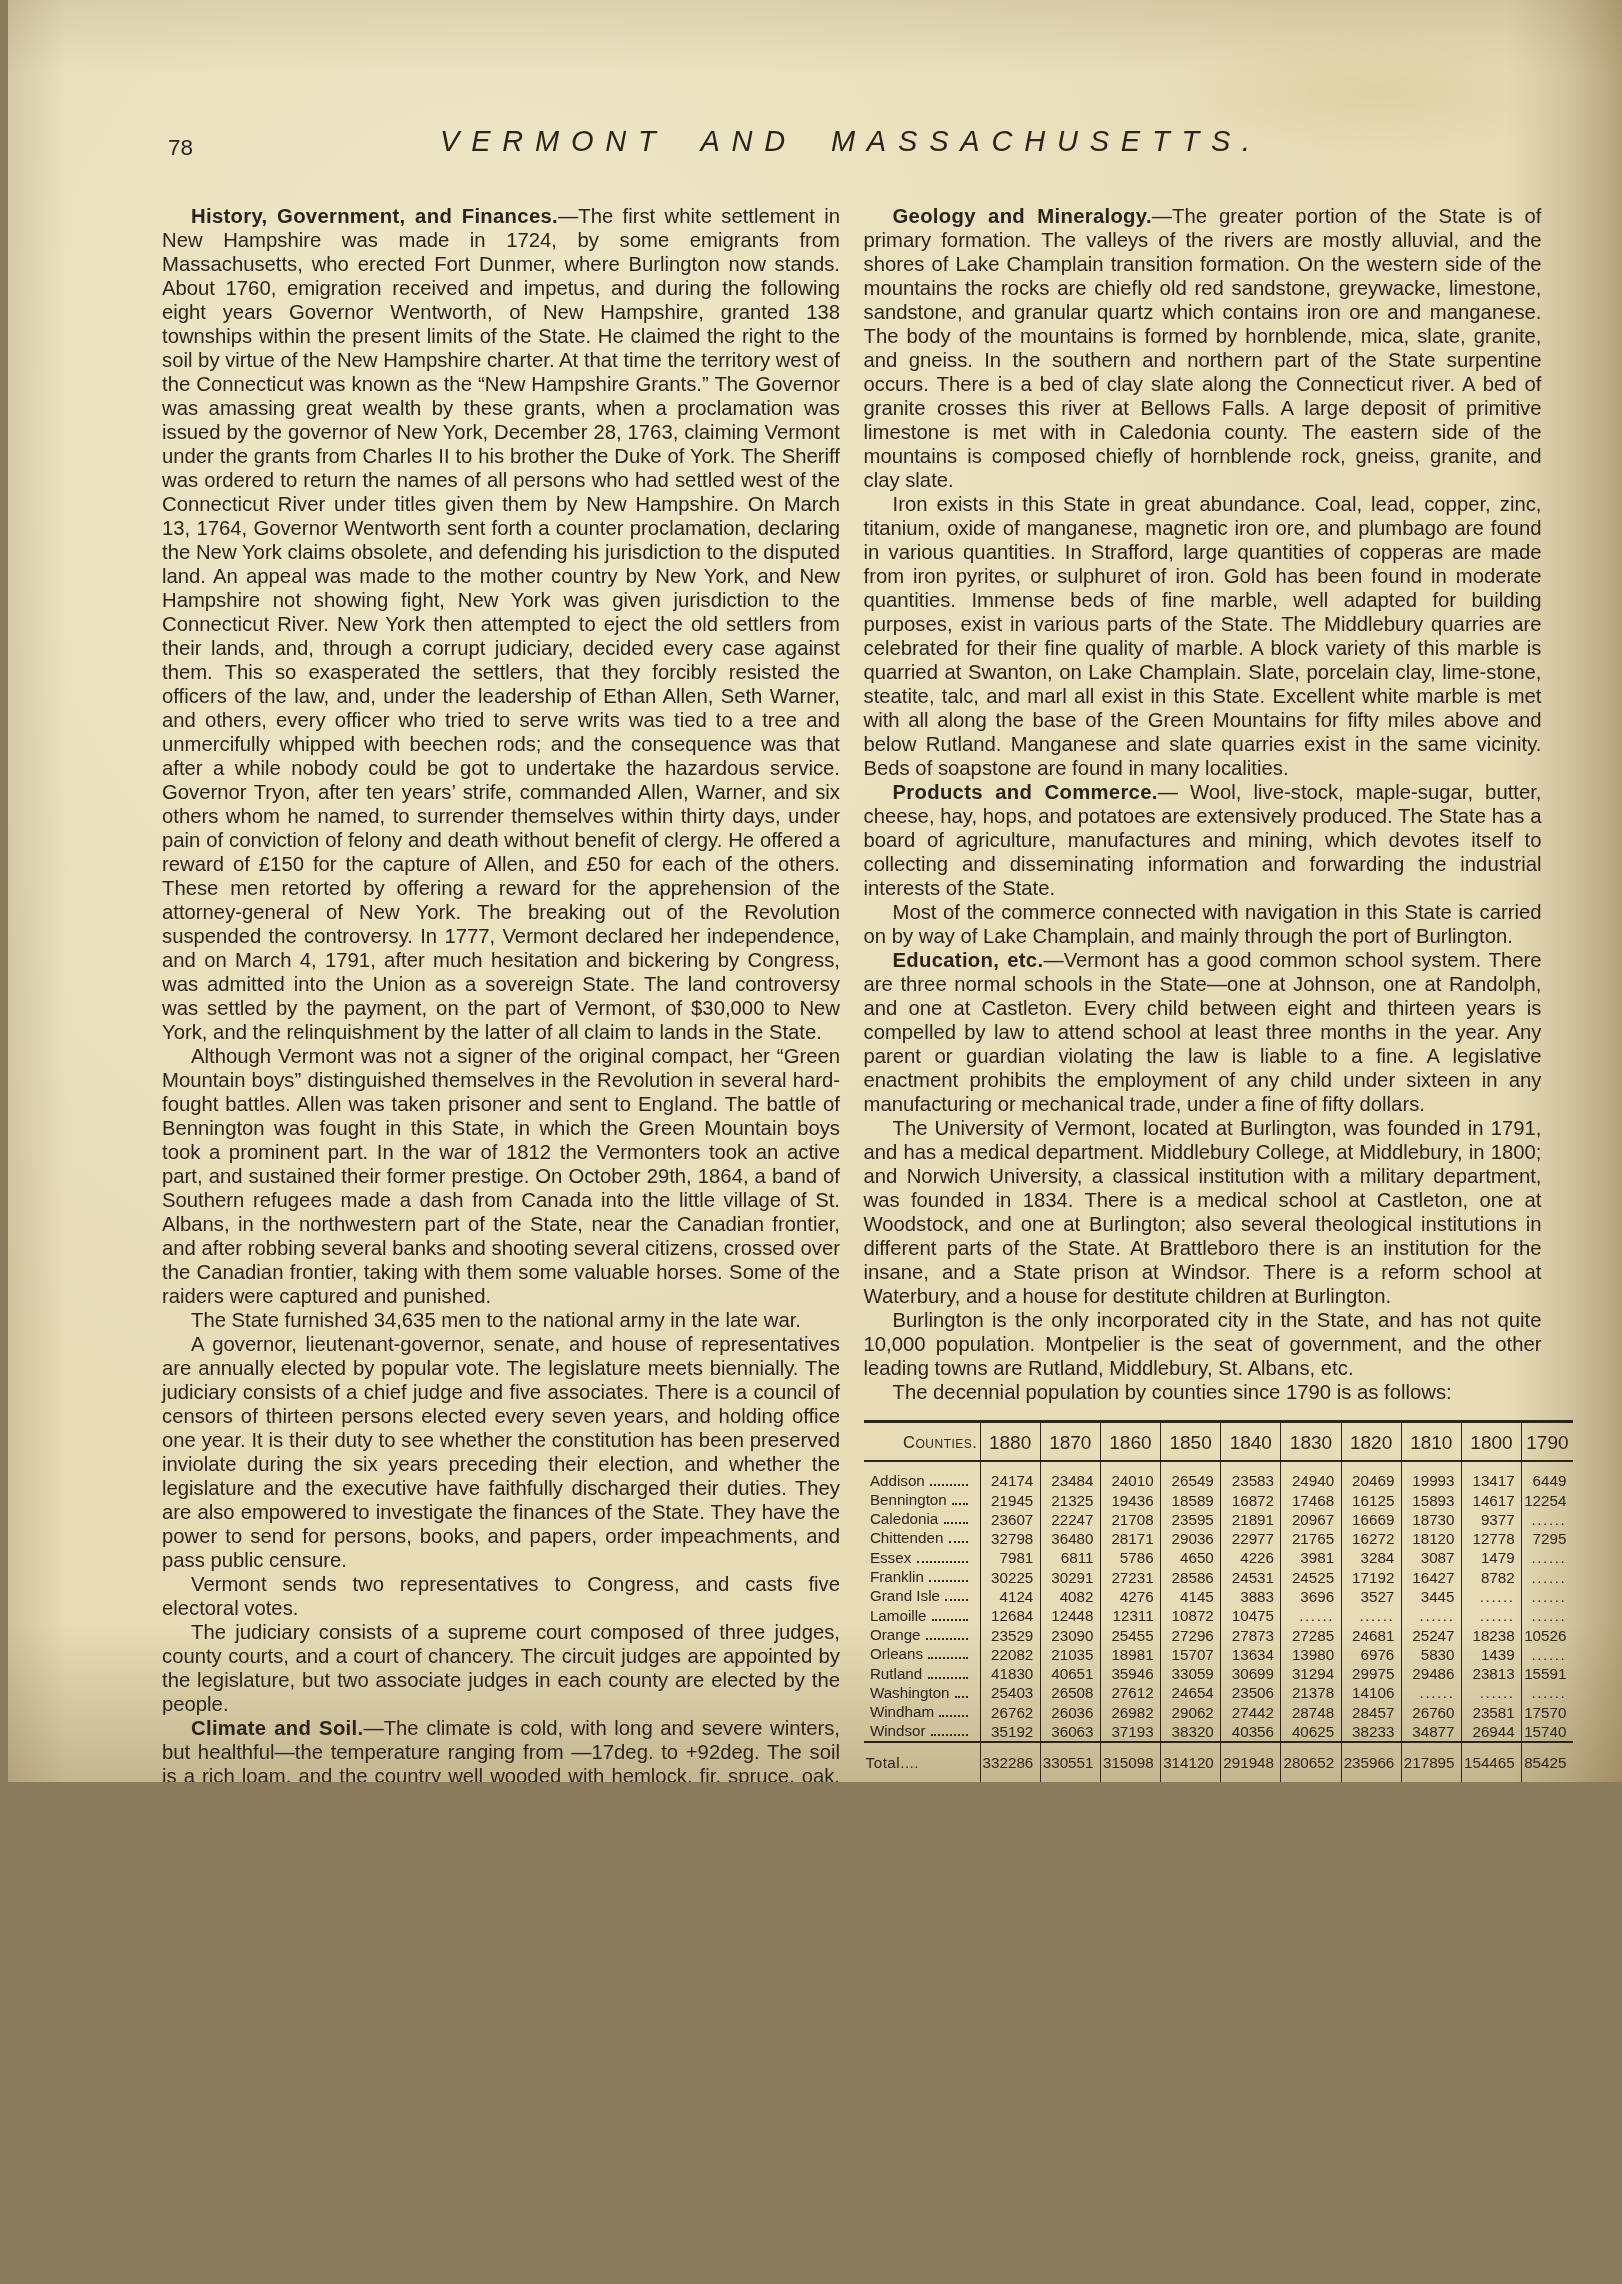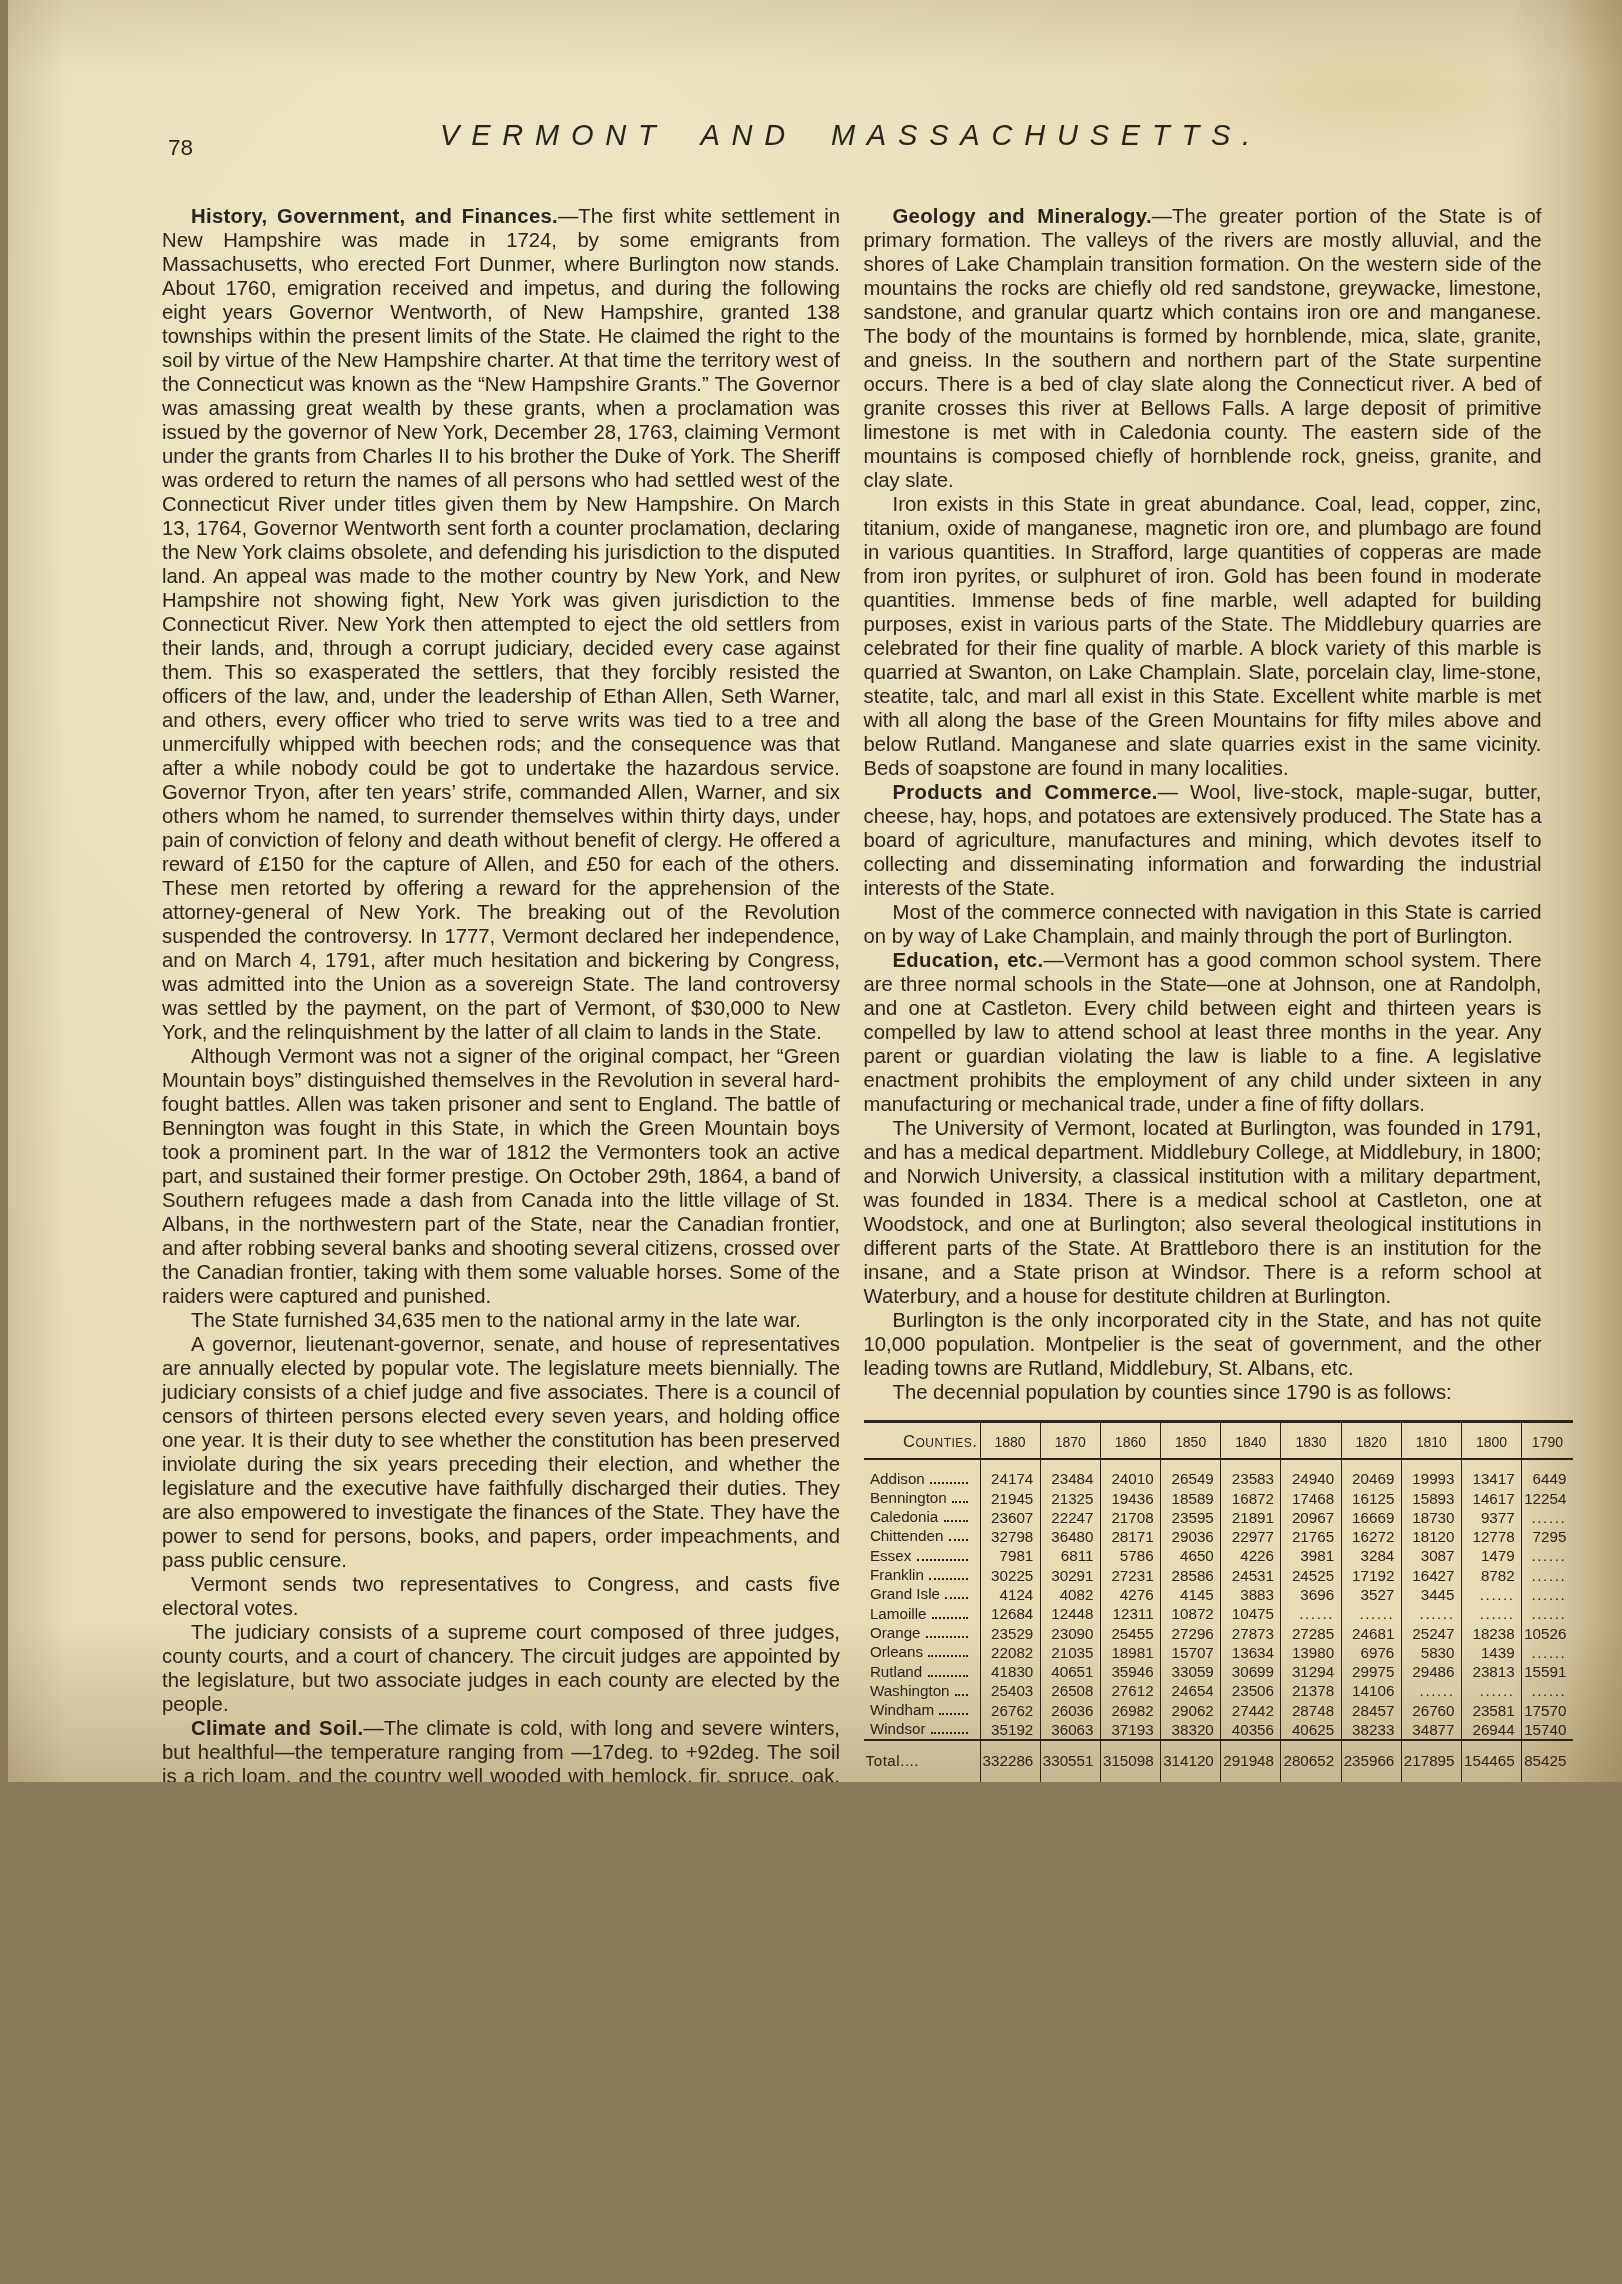--- a/index.html
+++ b/index.html
@@ -9,30 +9,30 @@
       radial-gradient(ellipse at 30% 25%, rgba(255,252,235,0.35), rgba(255,252,235,0) 55%),
       linear-gradient(to right, rgba(95,75,40,0.18) 0px, rgba(95,75,40,0) 59px),
       linear-gradient(to left, rgba(120,95,50,0.50) 0px, rgba(120,95,50,0.18) 64px, rgba(120,95,50,0) 123px),
       linear-gradient(to top, rgba(115,92,50,0.30) 0px, rgba(115,92,50,0) 160px),
       linear-gradient(to bottom, rgba(110,88,48,0.16) 0px, rgba(110,88,48,0) 75px),
       #e7dcb6; margin-left: 8px;}
   .stain{position:absolute;right:48px;top:32px;width:406px;height:118px;border-radius:50%;
     background:radial-gradient(ellipse, rgba(214,200,150,0.55), rgba(214,200,150,0) 70%);
     filter:blur(3.2px);}
   .pageno{position:absolute;left:160px;top:135px;font-size:22.5px;}
-  .running-title{position:absolute;left:152px;top:119px;width:1382px;text-align:center;
+  .running-title{position:absolute;left:152px;top:125px;width:1382px;text-align:center;
     font-style:italic;font-size:29px;letter-spacing:11.8px;word-spacing:14px;}
   .columns{position:absolute;left:154px;top:204px;width:1380px;display:flex;gap:23.5px;}
   .col{width:678px;}
   .para{margin:0;text-indent:29px;text-align:justify;font-size:20.3px;line-height:24px;}
   .lead{font-weight:bold;letter-spacing:0.3px;}
   
   .ptable{width:100%;border-collapse:collapse;margin:16px 0 7.5px 0;
     border-top:3.7px solid #2b241c;border-bottom:3.7px solid #2b241c;}
-  .ptable th{font-weight:normal;font-size:14px;padding:8.6px 2.1px 6.4px 2.1px;border-bottom:2.1px solid #2b241c;}
+  .ptable th{font-weight:normal;font-size:19px;padding:8.6px 2.1px 6.4px 2.1px;border-bottom:2.1px solid #2b241c;}
   .ptable th.hcounties{font-variant:small-caps;letter-spacing:0.5px;text-align:right;padding-left:5.3px;font-size:16.6px;}
   .ptable th:not(:first-child),.ptable td:not(:first-child){border-left:1.6px solid #2b241c;}
   .ptable td{font-size:15.2px;padding:0.5px 6.4px 0.5px 2.1px;}
   .ptable td.num{text-align:right;white-space:nowrap;}
   .ptable td.dots{text-align:right;letter-spacing:1.6px;}
   .ptable tbody tr:first-child td{padding-top:9.6px;}
   .ptable tbody tr:last-child td{padding-bottom:14px;}
   .cwrap{display:flex;align-items:baseline;justify-content:space-between;}
   .cname{padding-left:4.3px;white-space:nowrap;}
   .cdots{flex:1;border-bottom:2.1px dotted #2b241c;margin:0 5.3px 4.3px 5.3px;min-width:13px;}

